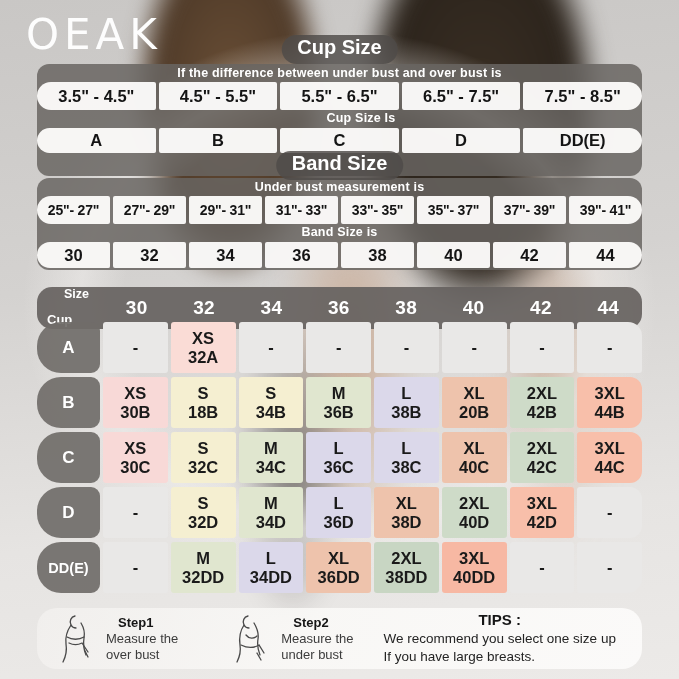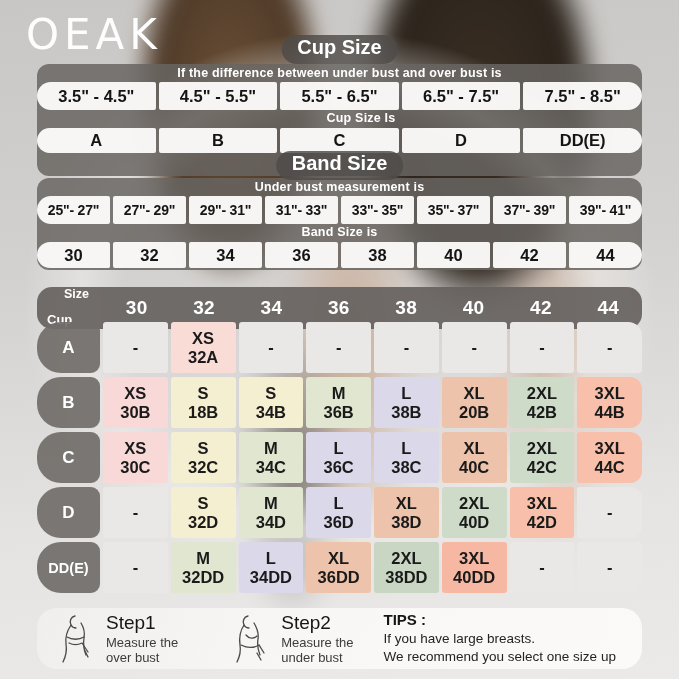--- a/index.html
+++ b/index.html
@@ -60,24 +60,24 @@
   .mcell:last-child{border-radius:3px 12px 12px 3px;}
   .mcell span:empty{display:none;}
   .rA .mcell:last-child{border-radius:3px 14px 3px 3px;}
   .rDD .mcell:last-child{border-radius:3px 3px 14px 3px;}
   
   .footer{position:absolute;z-index:2;left:37px;top:608px;width:605px;height:61px;border-radius:20px;
     background:linear-gradient(100deg,rgba(244,242,240,.72) 0%,rgba(250,249,247,.9) 45%,rgba(252,251,250,.94) 100%);
     display:flex;align-items:center;padding:0 14px;box-sizing:border-box;}
   .step{display:flex;align-items:center;gap:9px;}
   .s2{margin-left:48px;} .sicon{flex:none;}
-  .stext .tt{font-size:19px;font-weight:400;color:#161616;margin-bottom:1px;}
+  .stext .tt{font-size:13px;font-weight:700;color:#161616;margin-bottom:1px;margin-left:12px;}
   .stext .dd{font-size:13px;color:#3c3c3c;line-height:1.18;}
   .tips{margin-left:30px;}
-  .tips .tt{font-size:15px;font-weight:700;color:#161616;margin-bottom:2px;}
+  .tips .tt{font-size:15px;font-weight:700;color:#161616;margin-bottom:2px;text-align:center;}
   .tips .dd{font-size:13.5px;color:#242424;line-height:1.35;}
 </style>
 </head>
 <body>
 
 <div class="page">
 
   <div class="blob b-hair1"></div>
   <div class="blob b-hair2"></div>
   <div class="blob b-skin1"></div>
@@ -346,18 +346,18 @@
         </g>
       </svg>
       <div class="stext">
         <div class="tt">Step2</div>
         <div class="dd">Measure the</div>
         <div class="dd">under bust</div>
       </div>
     </div>
     <div class="tips">
       <div class="tt">TIPS :</div>
+      <div class="dd">We recommend you select one size up</div>
       <div class="dd">If you have large breasts.</div>
-      <div class="dd">We recommend you select one size up</div>
     </div>
   </div>
 
 </div>
 
 </body></html>

